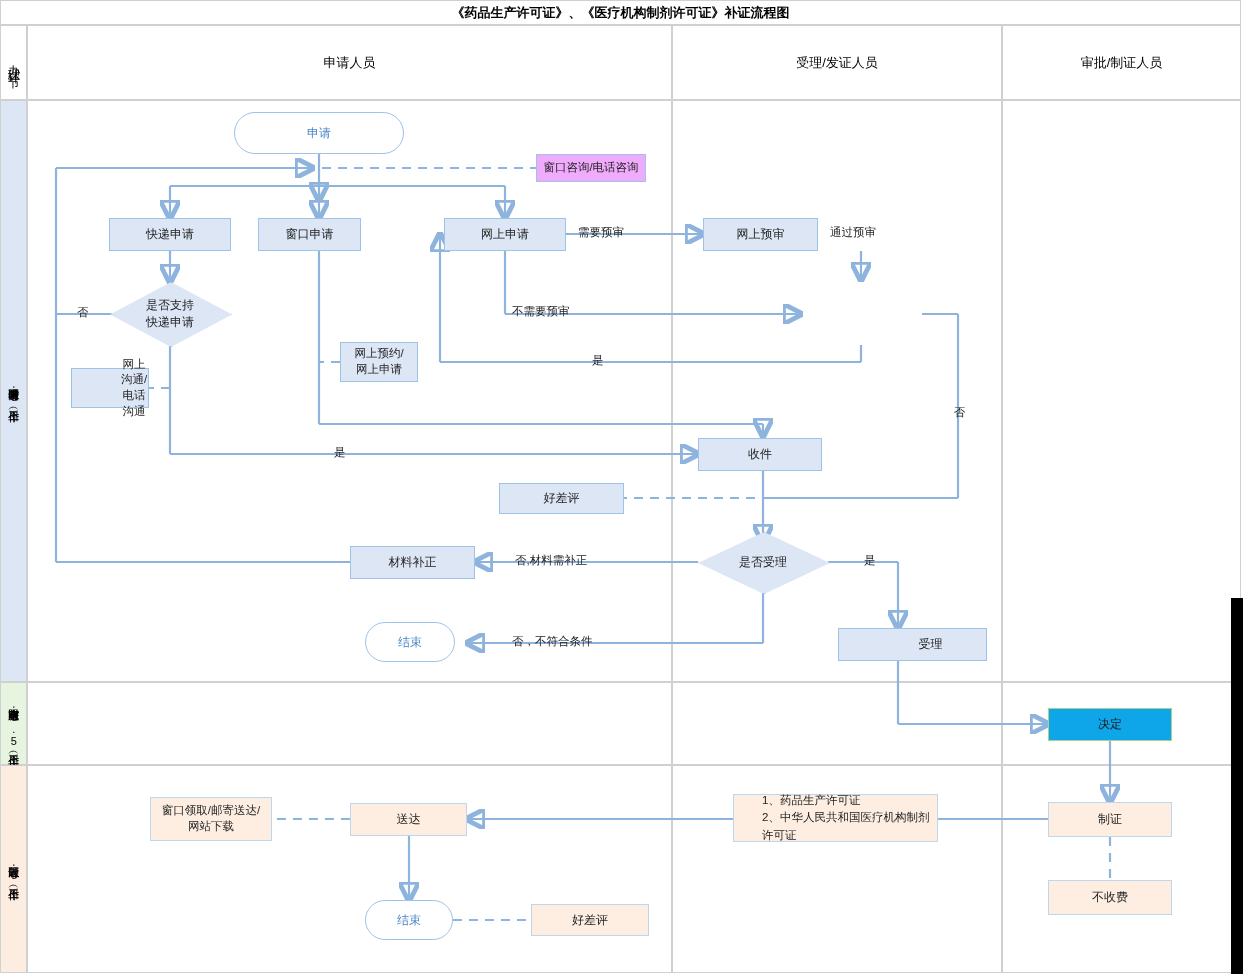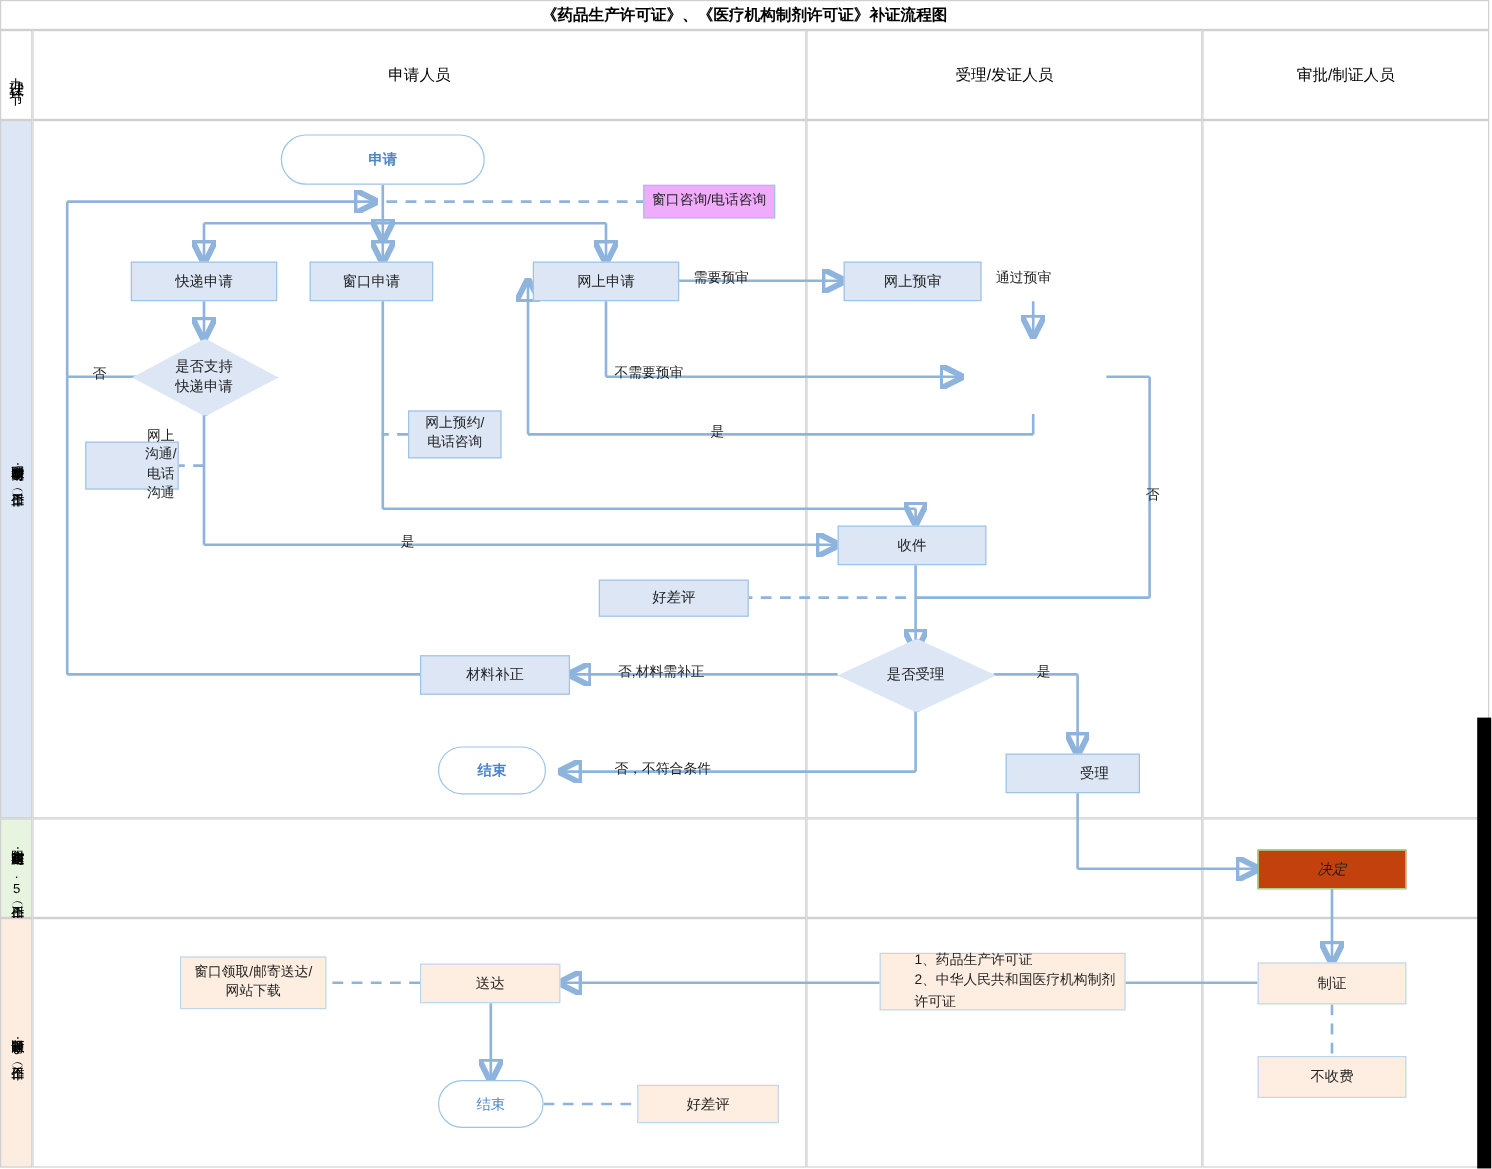--- a/index.html
+++ b/index.html
@@ -49,22 +49,22 @@
 
   .scroll-thumb{ position:absolute; right:0; top:598px; width:12px; height:376px; background:#000; }
 
   
   .node{
     position:absolute; box-sizing:border-box;
     display:flex; align-items:center; justify-content:center; text-align:center;
     font-size:12px; line-height:1.35; color:#1f1f1f;
     border:1px solid #9dc3e6; background:#dce6f5;
   }
-  .node.term{ border-radius:24px; color:#4a86c8; background:#ffffff; border:1px solid #9dc3e6;font-weight:bold;}
-  .node.green{ background:#c2410c; border-color:#a9d08e;font-style:italic; }
+  .node.term{ border-radius:24px; color:#4a86c8; background:#ffffff; border:1px solid #9dc3e6;}
+  .node.green{ background:#0ea5e9; border-color:#a9d08e; }
   .node.peach{ background:#fdeee1; border-color:#bdd7ee; }
   .node.peach-term{ background:#ffffff; border-color:#9dc3e6; color:#4a86c8; border-radius:24px;}
   .node.plain{ background:#f0abfc; }
 
   .diamond{
     position:absolute; box-sizing:border-box;
     display:flex; align-items:center; justify-content:center; text-align:center;
     font-size:12px; line-height:1.35; color:#1f1f1f;
   }
   .diamond .dshape{
@@ -212,31 +212,31 @@
   <div class="diamond" style="left:110px; top:282px; width:120px; height:63px;">
     <div class="dshape"></div>
     <div class="dtxt" style="white-space:pre-line;">是否支持
 快递申请</div>
   </div>
 
 
   <div class="node" style="left:71px; top:368px; width:78px; height:40px; font-size:11.5px; white-space:pre-line;padding-left:48px;">网上沟通/
 电话沟通</div>
   <div class="node" style="left:340px; top:342px; width:78px; height:40px; font-size:11.5px; white-space:pre-line;">网上预约/
-电话咨询</div>
+网上申请</div>
 
   <div class="node" style="left:698px; top:438px; width:124px; height:33px;">收件</div>
   <div class="node" style="left:499px; top:483px; width:125px; height:31px;">好差评</div>
 
   <div class="diamond" style="left:698px; top:532px; width:130px; height:60px;">
     <div class="dshape"></div>
     <div class="dtxt">是否受理</div>
   </div>
 
-  <div class="node" style="left:838px; top:628px; width:112px; height:33px;padding-left:36px;">受理</div>
+  <div class="node" style="left:838px; top:628px; width:149px; height:33px;padding-left:36px;">受理</div>
   <div class="node" style="left:350px; top:546px; width:125px; height:33px;">材料补正</div>
   <div class="node term" style="left:365px; top:622px; width:90px; height:40px;">结束</div>
 
   <div class="node green" style="left:1048px; top:708px; width:124px; height:33px;">决定</div>
 
   <div class="node peach" style="left:1048px; top:802px; width:124px; height:35px;">制证</div>
   <div class="node peach" style="left:1048px; top:880px; width:124px; height:35px;">不收费</div>
 
   <div class="node peach" style="left:733px; top:794px; width:205px; height:48px; font-size:11.5px; white-space:pre-line; justify-content:flex-start; padding-left:28px; text-align:left; line-height:1.5;">1、药品生产许可证
 2、中华人民共和国医疗机构制剂许可证</div>

